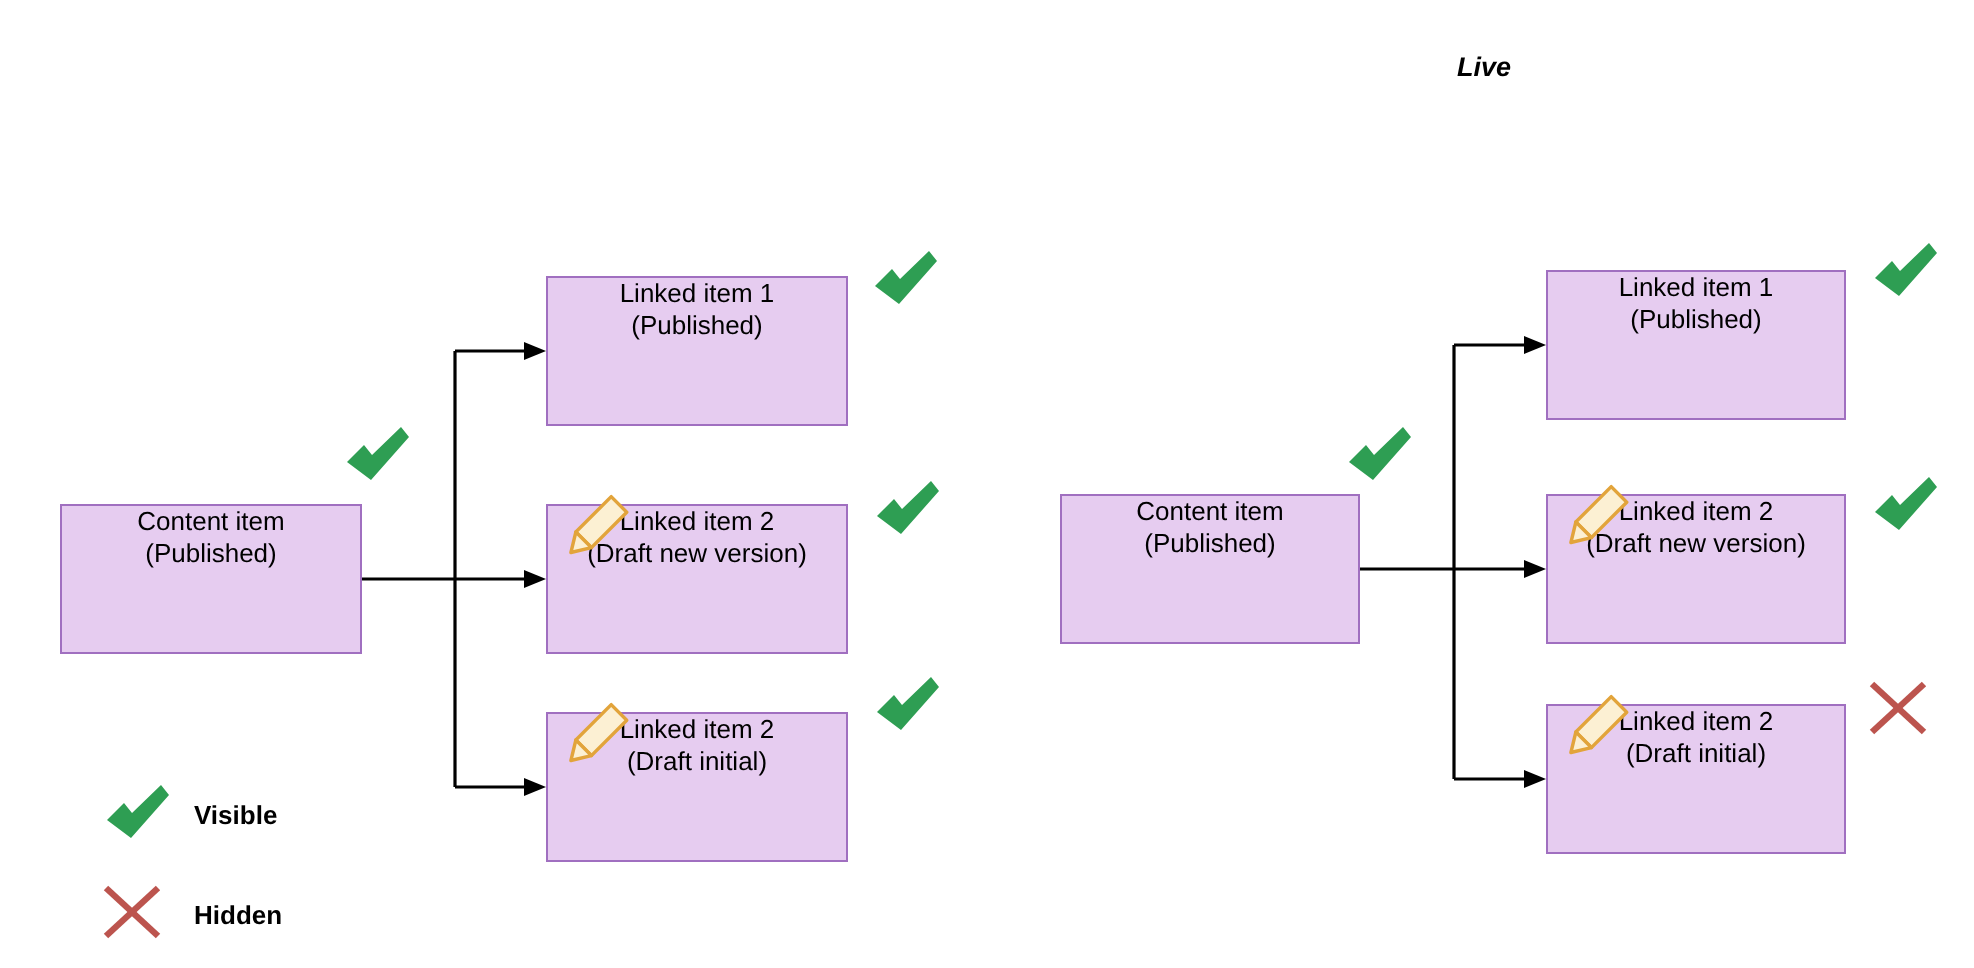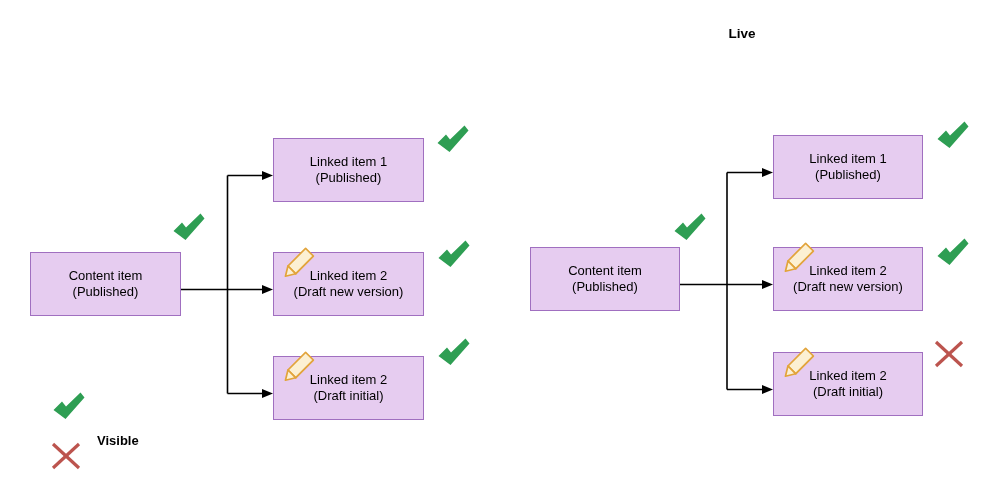--- a/index.html
+++ b/index.html
@@ -16,26 +16,26 @@
     font-size:13.5px;
     font-weight:bold;
     text-align:center;
     line-height:16px;
   }
   .connectors{position:absolute;left:0;top:0;width:987px;height:484px;}
   .connectors path{stroke:var(--line-color,#000);stroke-width:1.6;fill:none;}
   .connectors polygon{fill:var(--line-color,#000);stroke:none;}
   .node{
     position:absolute;
-    width:151px;height:64px;
+    width:151px;height:75px;
     background:var(--box-fill,#E6CCF0);
     border:1.5px solid var(--box-stroke,#A06FC0);
     box-sizing:border-box;
     display:flex;flex-direction:column;
-    align-items:center;justify-content:center;
+    align-items:center;justify-content:flex-start;
     font-size:13px;line-height:16px;
     text-align:center;
   }
   .pencil-icon{
     position:absolute;left:8px;top:-7px;
     overflow:visible;
   }
   .pencil-icon rect,.pencil-icon polygon{
     fill:var(--pencil-fill,#FCF0D3);
     stroke:var(--pencil-stroke,#E2A43B);
@@ -43,21 +43,21 @@
     stroke-linejoin:round;
   }
   .status-icon{position:absolute;width:33px;height:28px;}
   .status-icon svg{display:none;position:absolute;left:0;top:0;}
   .status-icon.status-visible svg.icon-check{display:block;}
   .status-icon.status-hidden svg.icon-cross{display:block;}
   .icon-check path{fill:var(--check-green,#2E9E53);}
   .icon-cross line{stroke:var(--cross-red,#BC544E);stroke-width:3.2;}
   .legend-label{
     position:absolute;
-    font-size:13px;font-weight:bold;line-height:16px;margin-top:33px;
+    font-size:13px;font-weight:bold;line-height:16px;
   }
 </style>
 </head>
 <body>
 
 <div class="canvas">
 
   <svg class="connectors">
 
     <path d="M181 289.5 H262"></path>
@@ -128,21 +128,21 @@
       </svg>
 
   </div>
   <div class="status-icon status-visible" style="left:437px;top:338px;">
     <svg class="icon-check" width="33" height="28">
         <path d="M1.5 18 L10 9.5 L14 14.5 L28.5 0.5 L32.5 5.5 L13.5 27 Z"></path>
       </svg>
 
   </div>
 
-  <div class="diagram-title" style="left:692px;top:26px;width:100px;">Live</div>
+  <div class="diagram-title" style="left:692px;top:26px;width:100px;font-style:italic;">Live</div>
 
   <div class="node" style="left:530px;top:247px;width:150px;">
     <div>Content item</div>
     <div>(Published)</div>
   </div>
 
   <div class="node" style="left:773px;top:135px;width:150px;">
     <div>Linked item 1</div>
     <div>(Published)</div>
   </div>

